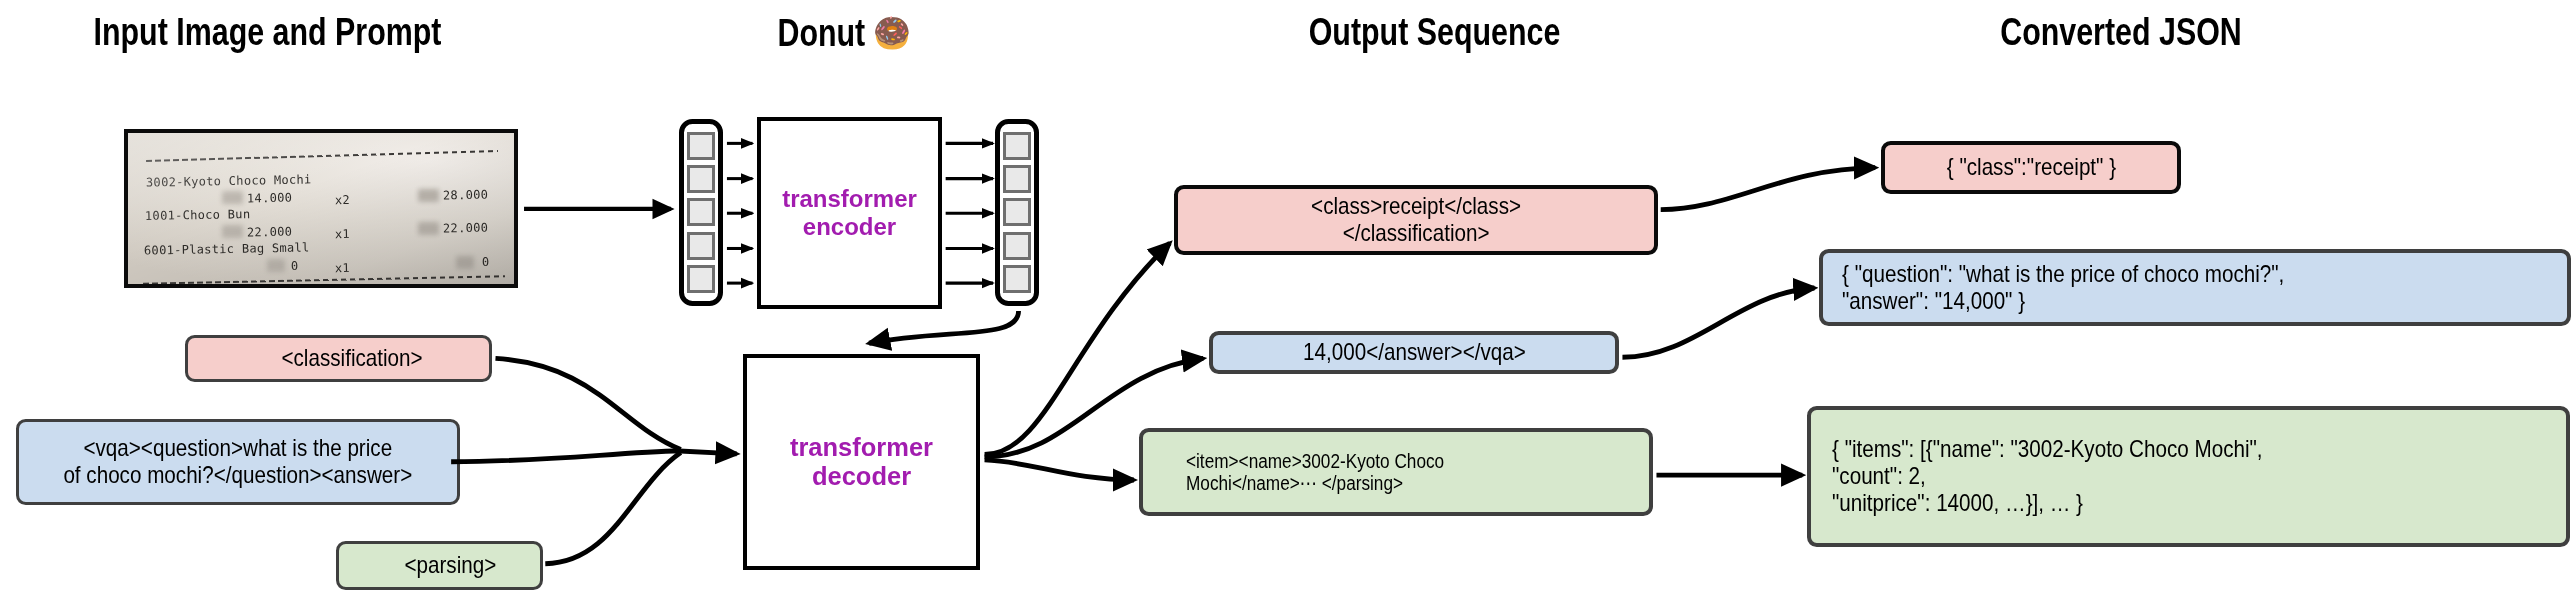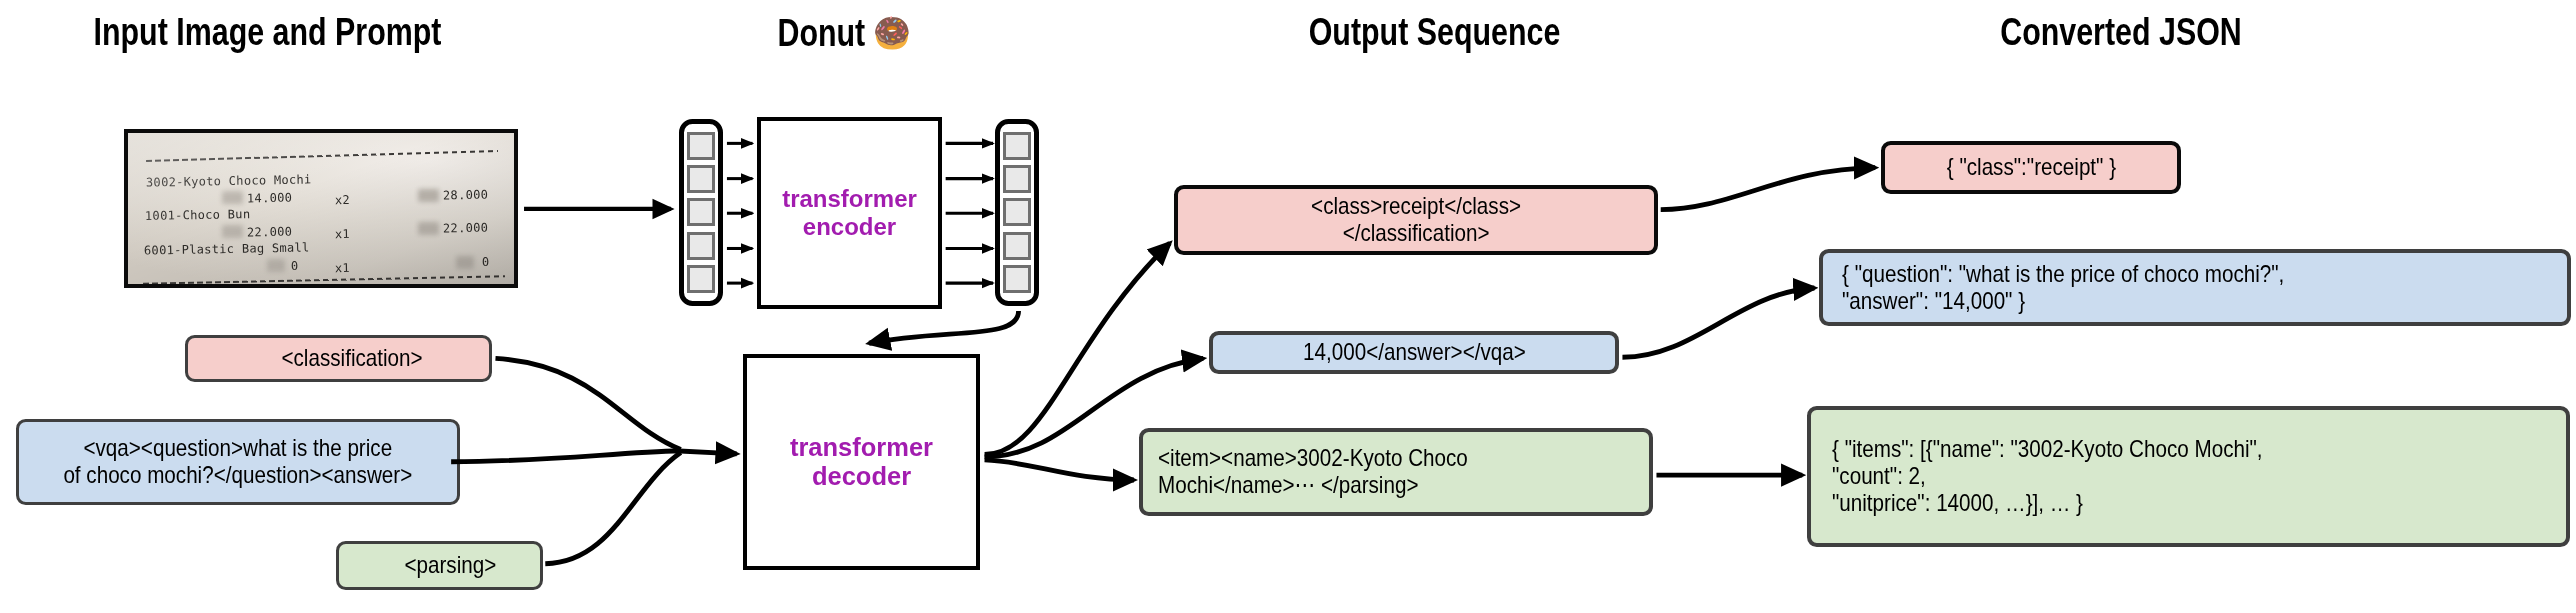--- a/index.html
+++ b/index.html
@@ -180,21 +180,21 @@
 
   <div class="rbox pink-k" style="left:1174px;top:185px;width:484px;height:70px;font-size:24px;">
     <span class="inner" style="white-space:pre-line;">&lt;class&gt;receipt&lt;/class&gt;
 &lt;/classification&gt;</span>
   </div>
 
   <div class="rbox blue-k" style="left:1209px;top:331px;width:410px;height:43px;font-size:24px;">
     <span class="inner">14,000&lt;/answer&gt;&lt;/vqa&gt;</span>
   </div>
 
-  <div class="rbox green-k left" style="left:1139px;top:428px;width:514px;height:88px;font-size:24px;padding-left:15px;">
+  <div class="rbox green-k left" style="left:1139px;top:428px;width:514px;height:88px;font-size:20px;padding-left:43px;">
     <span class="inner" style="white-space:pre-line;">&lt;item&gt;&lt;name&gt;3002-Kyoto Choco
 Mochi&lt;/name&gt;⋯ &lt;/parsing&gt;</span>
   </div>
 
   <div class="rbox pink-k" style="left:1881px;top:141px;width:300px;height:53px;font-size:24px;">
     <span class="inner">{ "class":"receipt" }</span>
   </div>
 
   <div class="rbox blue-k left" style="left:1819px;top:249px;width:752px;height:77px;font-size:24px;padding-left:19.4px;">
     <span class="inner" style="white-space:pre-line;">{ "question": "what is the price of choco mochi?",

